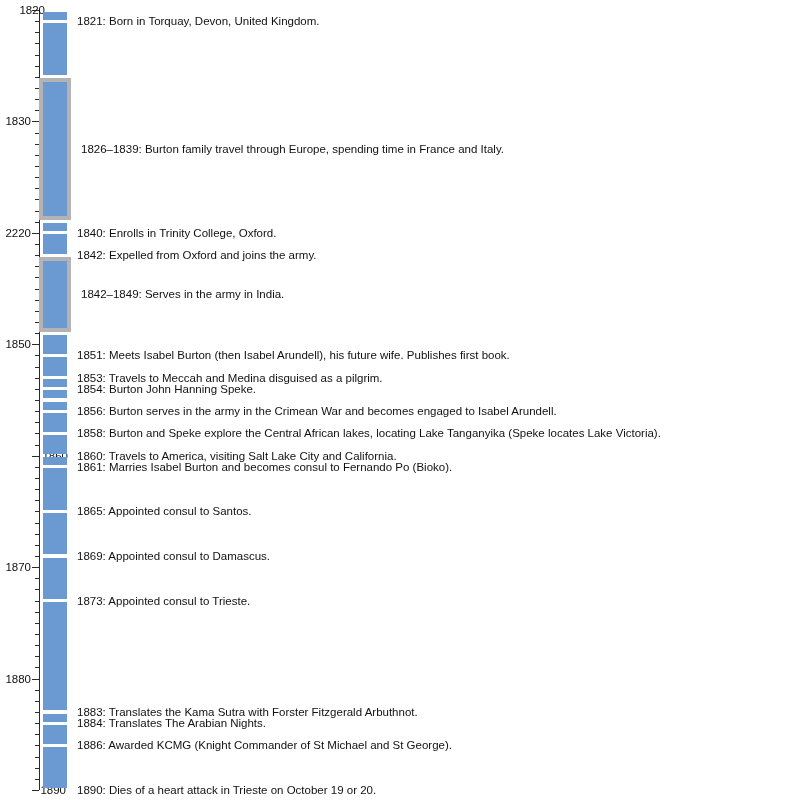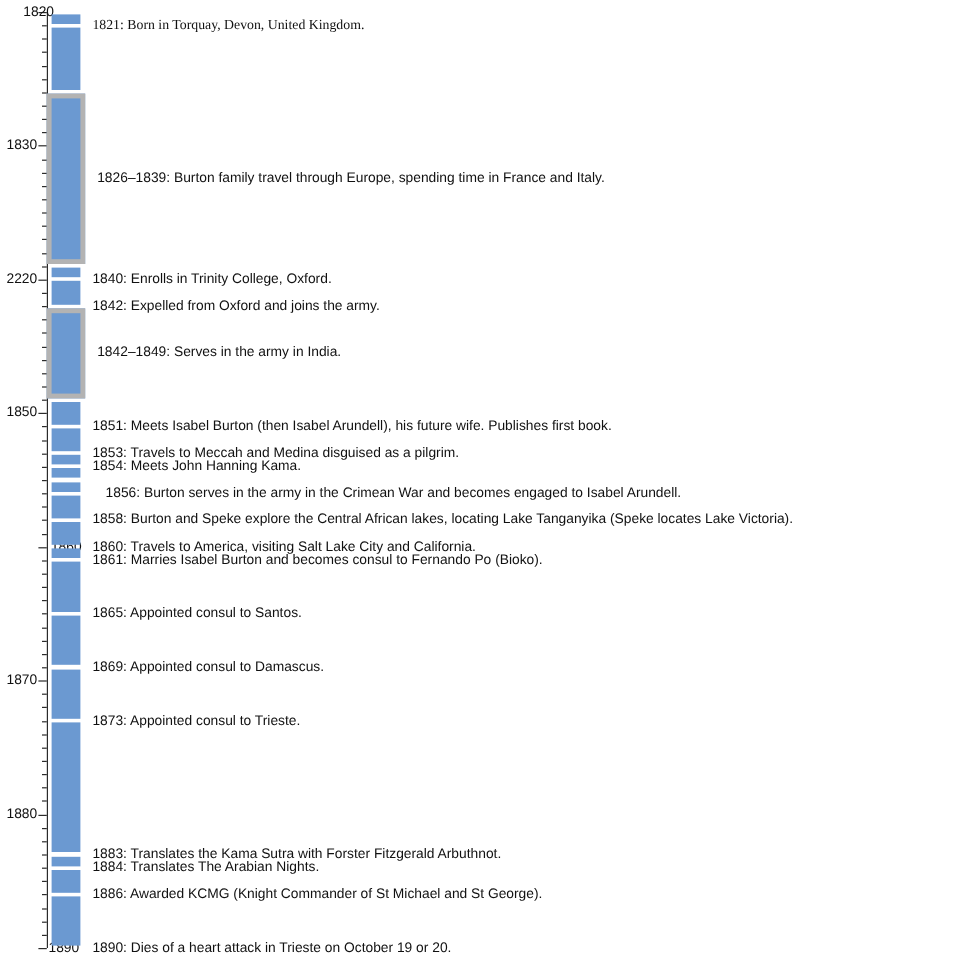--- a/index.html
+++ b/index.html
@@ -111,29 +111,29 @@
     <div class="segment" style="top: 412.643px; height: 19.2857px; background: rgb(107, 153, 209);"></div>
     <div class="segment" style="top: 434.929px; height: 19.2857px; background: rgb(107, 153, 209);"></div>
     <div class="segment" style="top: 457.214px; height: 8.14286px; background: rgb(107, 153, 209);"></div>
     <div class="segment" style="top: 468.357px; height: 41.5714px; background: rgb(107, 153, 209);"></div>
     <div class="segment" style="top: 512.929px; height: 41.5714px; background: rgb(107, 153, 209);"></div>
     <div class="segment" style="top: 557.5px; height: 41.5714px; background: rgb(107, 153, 209);"></div>
     <div class="segment" style="top: 602.071px; height: 108.429px; background: rgb(107, 153, 209);"></div>
     <div class="segment" style="top: 713.5px; height: 8.14286px; background: rgb(107, 153, 209);"></div>
     <div class="segment" style="top: 724.643px; height: 19.2857px; background: rgb(107, 153, 209);"></div>
     <div class="segment" style="top: 746.929px; height: 41.5714px; background: rgb(107, 153, 209);"></div>
-    <div class="event-label" style="left: 77px; top: 21.1429px; color: rgb(17, 17, 17); font-family: Liberation Serif, serif;">1821: Born in Torquay, Devon, United Kingdom.</div>
+    <div class="event-label" style="left: 77px; top: 21.1429px; color: rgb(17, 17, 17);">1821: Born in Torquay, Devon, United Kingdom.</div>
     <div class="event-label" style="left: 81px; top: 149.286px; color: rgb(17, 17, 17);">1826–1839: Burton family travel through Europe, spending time in France and Italy.</div>
     <div class="event-label" style="left: 77px; top: 232.857px; color: rgb(17, 17, 17);">1840: Enrolls in Trinity College, Oxford.</div>
     <div class="event-label" style="left: 77px; top: 255.143px; color: rgb(17, 17, 17);">1842: Expelled from Oxford and joins the army.</div>
     <div class="event-label" style="left: 81px; top: 294.143px; color: rgb(17, 17, 17);">1842–1849: Serves in the army in India.</div>
     <div class="event-label" style="left: 77px; top: 355.429px; color: rgb(17, 17, 17);">1851: Meets Isabel Burton (then Isabel Arundell), his future wife. Publishes first book.</div>
     <div class="event-label" style="left: 77px; top: 377.714px; color: rgb(17, 17, 17);">1853: Travels to Meccah and Medina disguised as a pilgrim.</div>
-    <div class="event-label" style="left: 77px; top: 388.857px; color: rgb(17, 17, 17);">1854: Meets John Hanning Kama.</div>
-    <div class="event-label" style="left: 88px; top: 411.143px; color: rgb(17, 17, 17);">1856: Burton serves in the army in the Crimean War and becomes engaged to Isabel Arundell.</div>
+    <div class="event-label" style="left: 77px; top: 388.857px; color: rgb(17, 17, 17);">1854: Burton John Hanning Speke.</div>
+    <div class="event-label" style="left: 77px; top: 411.143px; color: rgb(17, 17, 17);">1856: Burton serves in the army in the Crimean War and becomes engaged to Isabel Arundell.</div>
     <div class="event-label" style="left: 77px; top: 433.429px; color: rgb(17, 17, 17);">1858: Burton and Speke explore the Central African lakes, locating Lake Tanganyika (Speke locates Lake Victoria).</div>
     <div class="event-label" style="left: 77px; top: 455.714px; color: rgb(17, 17, 17);">1860: Travels to America, visiting Salt Lake City and California.</div>
     <div class="event-label" style="left: 77px; top: 466.857px; color: rgb(17, 17, 17);">1861: Marries Isabel Burton and becomes consul to Fernando Po (Bioko).</div>
     <div class="event-label" style="left: 77px; top: 511.429px; color: rgb(17, 17, 17);">1865: Appointed consul to Santos.</div>
     <div class="event-label" style="left: 77px; top: 556px; color: rgb(17, 17, 17);">1869: Appointed consul to Damascus.</div>
     <div class="event-label" style="left: 77px; top: 600.571px; color: rgb(17, 17, 17);">1873: Appointed consul to Trieste.</div>
     <div class="event-label" style="left: 77px; top: 712px; color: rgb(17, 17, 17);">1883: Translates the Kama Sutra with Forster Fitzgerald Arbuthnot.</div>
     <div class="event-label" style="left: 77px; top: 723.143px; color: rgb(17, 17, 17);">1884: Translates The Arabian Nights.</div>
     <div class="event-label" style="left: 77px; top: 745.429px; color: rgb(17, 17, 17);">1886: Awarded KCMG (Knight Commander of St Michael and St George).</div>
     <div class="event-label" style="left: 77px; top: 790px; color: rgb(17, 17, 17);">1890: Dies of a heart attack in Trieste on October 19 or 20.</div>

